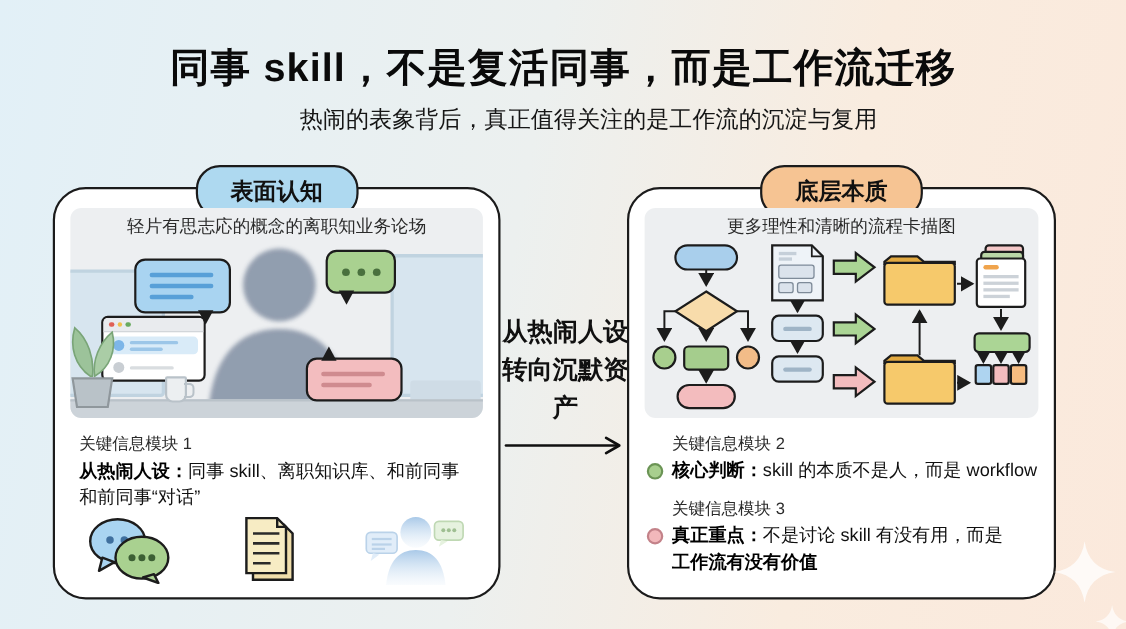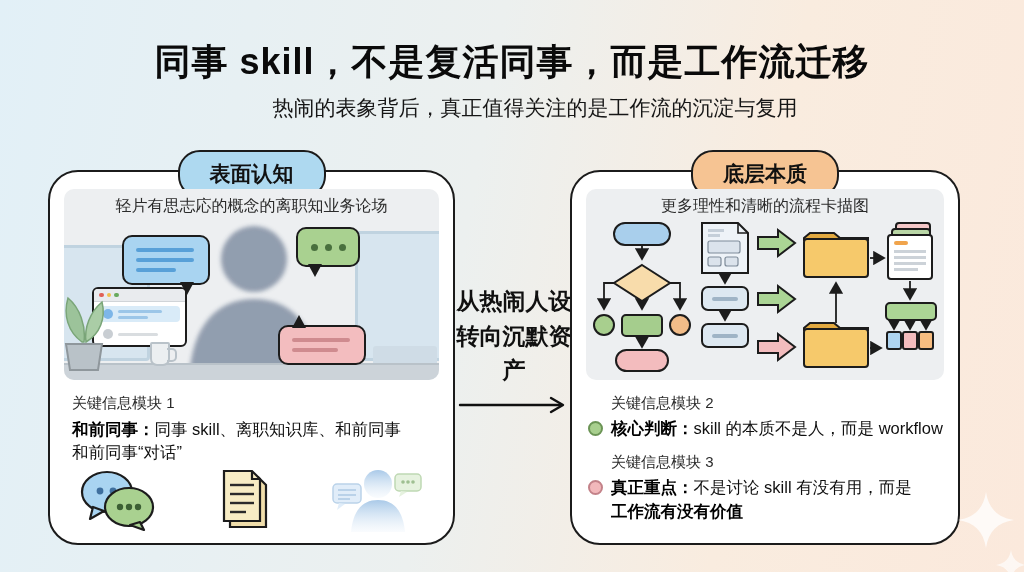--- a/index.html
+++ b/index.html
@@ -185,21 +185,21 @@
           <path d="M28 52 C42 44 48 28 44 12 C32 22 26 38 28 52 Z" fill="#aacda6" stroke="#7aa578" stroke-width="1.5"></path>
           <path d="M8 54 H44 L40 80 H12 Z" fill="#b9c2c8" stroke="#8f979c" stroke-width="2"></path>
         </svg>
         <div class="cup"></div>
       </div>
     </div>
 
     <div class="panel-text">
       <div class="module-label">关键信息模块 1</div>
       <div class="point">
-        <strong>和前同事：</strong><span>同事 skill、离职知识库、和前同事</span><br>
+        <strong>从热闹人设：</strong><span>同事 skill、离职知识库、和前同事</span><br>
         <span>和前同事“对话”</span>
       </div>
     </div>
 
     <div class="icons-row">
       <svg width="76" height="62" viewBox="0 0 76 62">
         <ellipse cx="27" cy="23" rx="25" ry="20" fill="#a9d4f1" stroke="#1c1c1c" stroke-width="2.2"></ellipse>
         <path d="M13 38 L10 50 L24 42 Z" fill="#a9d4f1" stroke="#1c1c1c" stroke-width="2.2" stroke-linejoin="round"></path>
         <circle cx="20" cy="22" r="3.4" fill="#3f6f9e"></circle>
           <circle cx="33" cy="22" r="3.4" fill="#3f6f9e"></circle>

